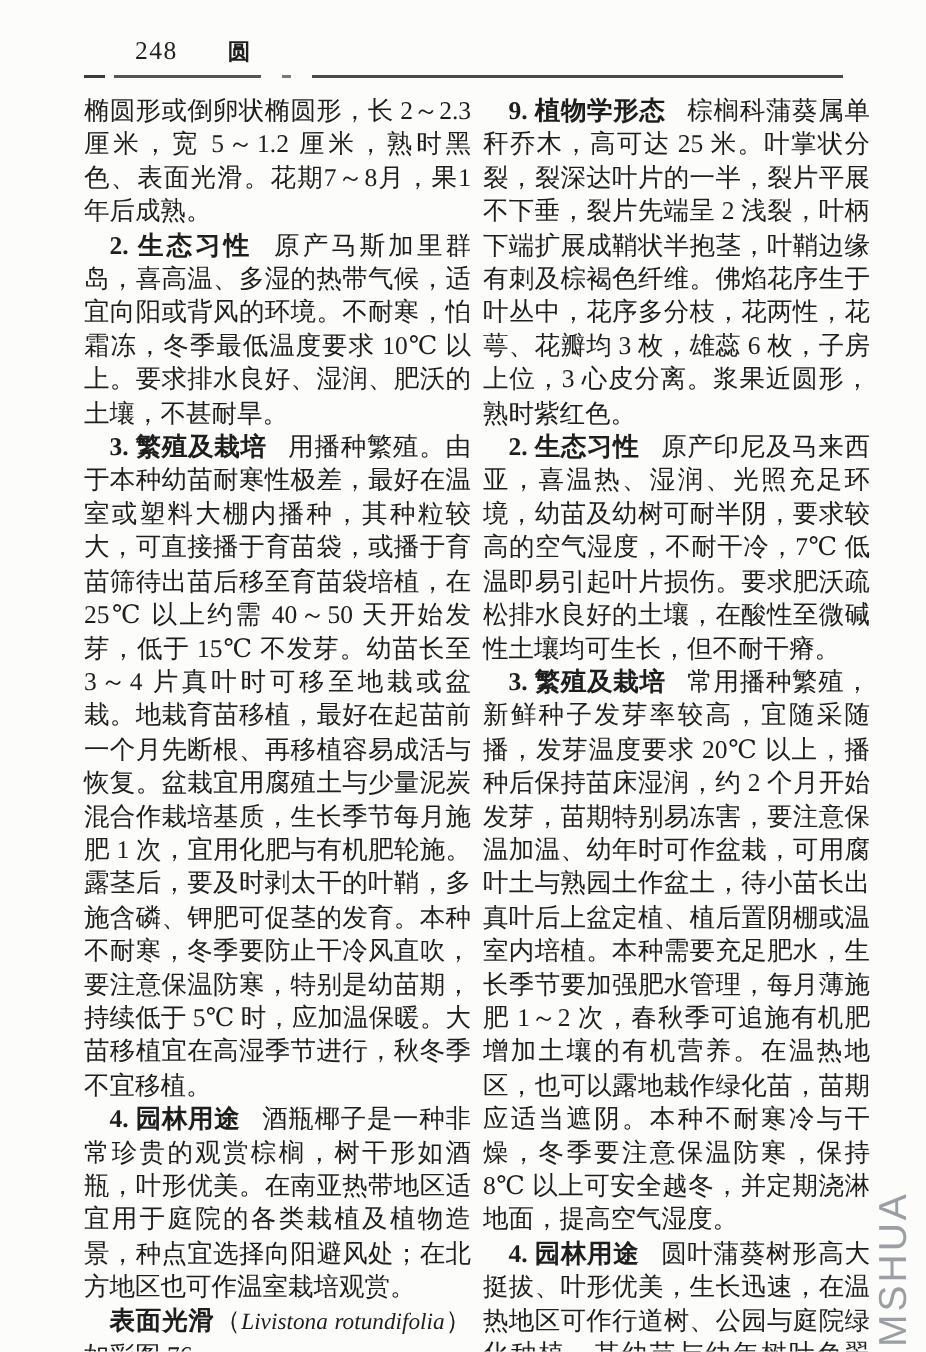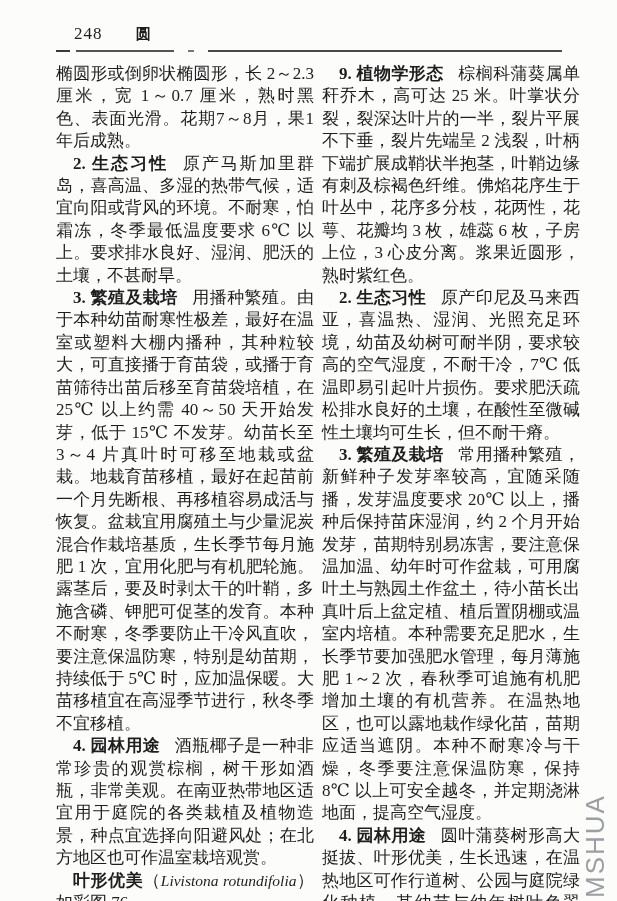--- a/index.html
+++ b/index.html
@@ -13,21 +13,21 @@
   }
   .page {
     position: absolute; inset: 0;
     background: #fcfcfb;
   }
   
   .header {
     position: absolute; top: 24px; left: 74px; right: 56px;
     font-size: 17px; letter-spacing: 1px;
   }
-  .pagenum { font-weight: normal; }
+  .pagenum { font-weight: normal; margin-left: 16px; }
   .section-char { font-weight: bold; margin-left: 28px; font-size: 15px; }
   .rule {
     position: absolute; top: 50px; left: 56px; width: 506px; height: 2px;
     background: linear-gradient(to right,
       #3a3a3a 0px, #3a3a3a 14px, transparent 14px, transparent 20px,
       #555 20px, #555 118px, transparent 118px, transparent 132px,
       #777 132px, #777 138px, transparent 138px, transparent 152px,
       #4a4a4a 152px, #4a4a4a 100%);
   }
   
@@ -63,33 +63,33 @@
 <div class="page">
 
   <div class="header">
     <span class="pagenum">248</span>
     <span class="section-char">圆</span>
   </div>
   <div class="rule"></div>
 
   <div class="col col-left">
     <p class="para no-indent">
-      <span>椭圆形或倒卵状椭圆形，长 2～2.3 厘米，宽 1～0.7 厘米，熟时黑色、表面光滑。花期7～8月，果1年后成熟。</span>
+      <span>椭圆形或倒卵状椭圆形，长 2～2.3 厘米，宽 5～1.2 厘米，熟时黑色、表面光滑。花期7～8月，果1年后成熟。</span>
     </p>
     <p class="para">
-      <span class="plabel">2. 生态习性</span><span>原产马斯加里群岛，喜高温、多湿的热带气候，适宜向阳或背风的环境。不耐寒，怕霜冻，冬季最低温度要求 6℃ 以上。要求排水良好、湿润、肥沃的土壤，不甚耐旱。</span>
+      <span class="plabel">2. 生态习性</span><span>原产马斯加里群岛，喜高温、多湿的热带气候，适宜向阳或背风的环境。不耐寒，怕霜冻，冬季最低温度要求 10℃ 以上。要求排水良好、湿润、肥沃的土壤，不甚耐旱。</span>
     </p>
     <p class="para">
       <span class="plabel">3. 繁殖及栽培</span><span>用播种繁殖。由于本种幼苗耐寒性极差，最好在温室或塑料大棚内播种，其种粒较大，可直接播于育苗袋，或播于育苗筛待出苗后移至育苗袋培植，在 25℃ 以上约需 40～50 天开始发芽，低于 15℃ 不发芽。幼苗长至 3～4 片真叶时可移至地栽或盆栽。地栽育苗移植，最好在起苗前一个月先断根、再移植容易成活与恢复。盆栽宜用腐殖土与少量泥炭混合作栽培基质，生长季节每月施肥 1 次，宜用化肥与有机肥轮施。露茎后，要及时剥太干的叶鞘，多施含磷、钾肥可促茎的发育。本种不耐寒，冬季要防止干冷风直吹，要注意保温防寒，特别是幼苗期，持续低于 5℃ 时，应加温保暖。大苗移植宜在高湿季节进行，秋冬季不宜移植。</span>
     </p>
     <p class="para">
-      <span class="plabel">4. 园林用途</span><span>酒瓶椰子是一种非常珍贵的观赏棕榈，树干形如酒瓶，非常美观。在南亚热带地区适宜用于庭院的各类栽植及植物造景，种点宜选择向阳避风处；在北方地区也可作温室栽培观赏。</span>
+      <span class="plabel">4. 园林用途</span><span>酒瓶椰子是一种非常珍贵的观赏棕榈，树干形如酒瓶，叶形优美。在南亚热带地区适宜用于庭院的各类栽植及植物造景，种点宜选择向阳避风处；在北方地区也可作温室栽培观赏。</span>
     </p>
     <p class="para">
-      <span class="entry-name">叶形优美</span><span>（</span><span class="latin">Livistona rotundifolia</span><span>）</span><span>如彩图 76。</span>
+      <span class="entry-name">表面光滑</span><span>（</span><span class="latin">Livistona rotundifolia</span><span>）</span><span>如彩图 76。</span>
     </p>
   </div>
 
   <div class="col col-right">
     <p class="para">
       <span class="plabel">9. 植物学形态</span><span>棕榈科蒲葵属单秆乔木，高可达 25 米。叶掌状分裂，裂深达叶片的一半，裂片平展不下垂，裂片先端呈 2 浅裂，叶柄下端扩展成鞘状半抱茎，叶鞘边缘有刺及棕褐色纤维。佛焰花序生于叶丛中，花序多分枝，花两性，花萼、花瓣均 3 枚，雄蕊 6 枚，子房上位，3 心皮分离。浆果近圆形，熟时紫红色。</span>
     </p>
     <p class="para">
       <span class="plabel">2. 生态习性</span><span>原产印尼及马来西亚，喜温热、湿润、光照充足环境，幼苗及幼树可耐半阴，要求较高的空气湿度，不耐干冷，7℃ 低温即易引起叶片损伤。要求肥沃疏松排水良好的土壤，在酸性至微碱性土壤均可生长，但不耐干瘠。</span>
     </p>

